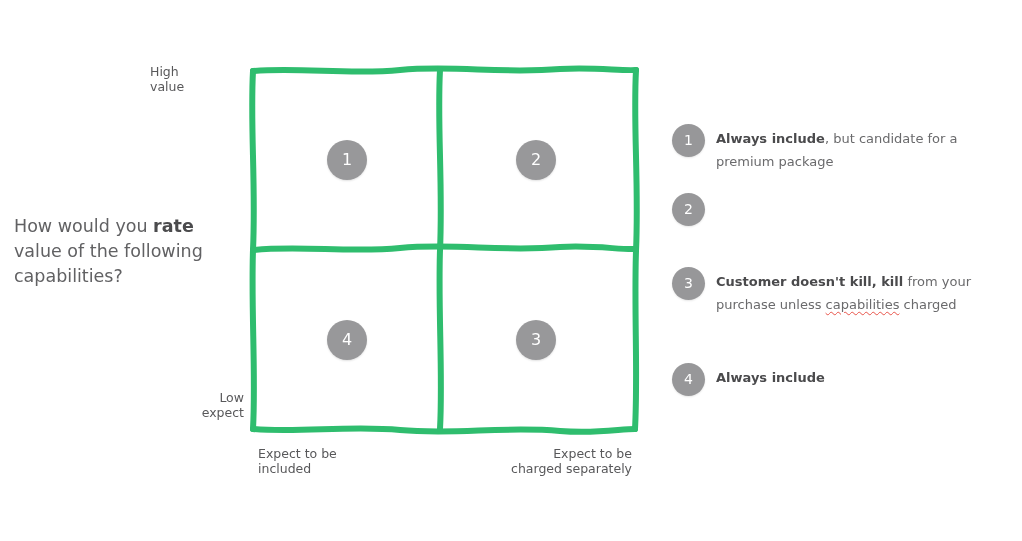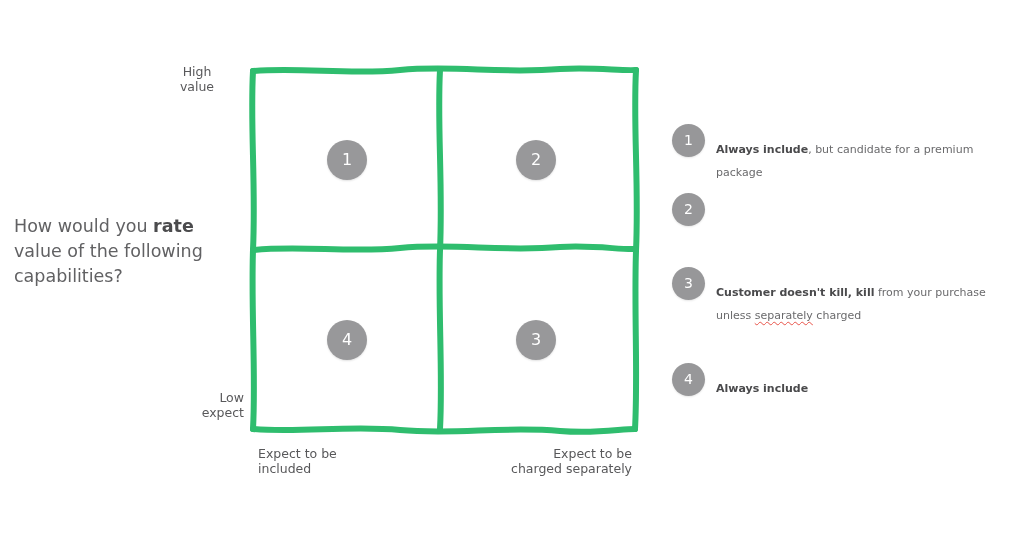--- a/index.html
+++ b/index.html
@@ -37,21 +37,21 @@
     position: absolute;
     font-size: 12.5px;
     line-height: 15px;
     color: #58585a;
     white-space: pre-line;
   }
   #axis-high-label {
     left: 150px;
     top: 64px;
     width: 94px;
-    text-align: center;
+    text-align: left;
   }
   #axis-low-label {
     left: 150px;
     top: 390px;
     width: 94px;
     text-align: right;
   }
   #axis-left-bottom-label {
     left: 258px;
     top: 446px;
@@ -127,26 +127,25 @@
     border-radius: 50%;
     background: #979799;
     color: #ffffff;
     font-size: 14px;
     line-height: 33px;
     text-align: center;
     margin-right: 11px;
     box-shadow: 0 1px 2px rgba(0,0,0,0.10);
   }
   .legend-text {
-    font-size: 11px;
+    font-size: 13px;
     line-height: 23px;
     color: #6a6a6c;
     padding-top: 3px;
     max-width: 300px;
-    margin-top: 11px;
   }
   .legend-text b {
     color: #4a4a4c;
     font-weight: bold;
   }
   .misspelled {
     text-decoration: underline;
     text-decoration-style: wavy;
     text-decoration-color: #e8544a;
     text-decoration-thickness: 1px;
@@ -199,21 +198,21 @@
     <div class="legend-badge">1</div>
     <div class="legend-text"><b>Always include</b><span>, but candidate for a premium package</span></div>
   </div>
 
   <div class="legend-item" style="top:83px;">
     <div class="legend-badge">2</div>
   </div>
 
   <div class="legend-item" style="top:157px;">
     <div class="legend-badge">3</div>
-    <div class="legend-text"><b>Customer doesn't kill, kill</b><span> from your purchase unless </span><span class="misspelled">separately</span><span> charged</span></div>
+    <div class="legend-text"><b>Customer doesn't kill, kill</b><span> from your purchase unless </span><span class="misspelled">capabilities</span><span> charged</span></div>
   </div>
 
   <div class="legend-item" style="top:253px;">
     <div class="legend-badge">4</div>
     <div class="legend-text"><b>Always include</b><span></span></div>
   </div>
 
 </div>
 
 </body></html>

